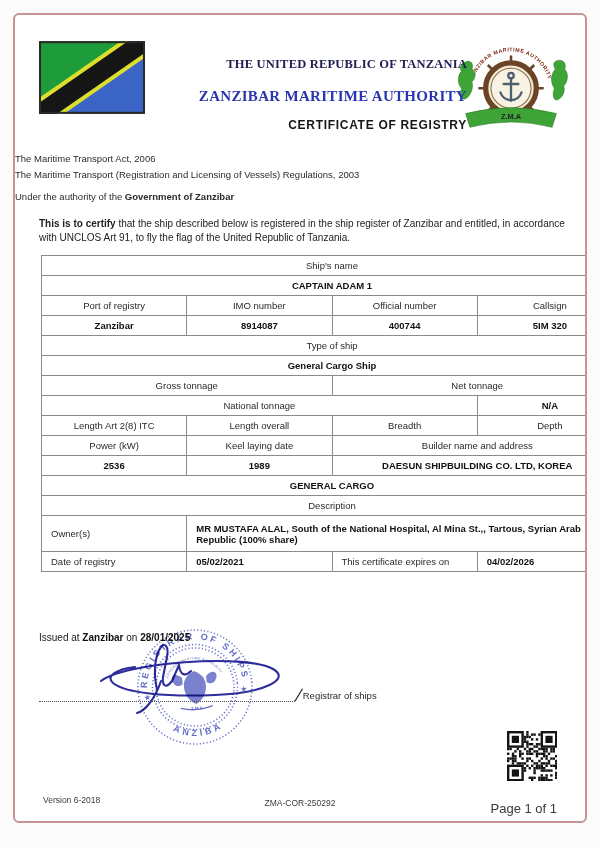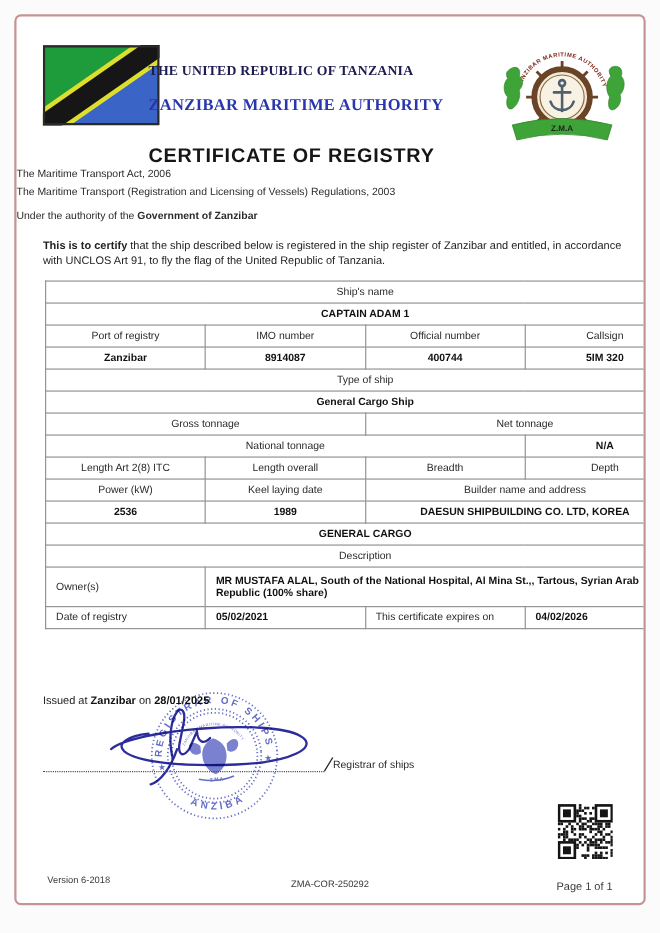--- a/index.html
+++ b/index.html
@@ -9,24 +9,24 @@
     --logo-green:#3fa437; --wheel-brown:#6b4326; --page-border:#c49494;
   }
   *{margin:0;padding:0;box-sizing:border-box;}
   html,body{width:600px;height:848px;background:#fbfbfb;font-family:"Liberation Sans",sans-serif;color:var(--ink);}
   .sheet{position:absolute;left:13px;top:13px;width:574px;height:810px;background:#fff;
          border:2px solid var(--page-border);border-radius:6px;overflow:hidden;}
 
   
   .flag{position:absolute;left:24px;top:26px;width:106px;height:73px;}
   .logo{position:absolute;left:438px;top:18px;width:116px;height:102px;}
-  .titles{position:absolute;left:120px;right:118px;top:42px;text-align:left;}
+  .titles{position:absolute;left:100px;right:118px;top:42px;text-align:right;}
   .country-title{font-family:"Liberation Serif",serif;font-weight:bold;font-size:12.5px;color:var(--navy-title);letter-spacing:.2px;}
   .authority-title{font-family:"Liberation Serif",serif;font-weight:bold;font-size:15px;color:var(--blue-title);letter-spacing:.3px;margin-top:16px;}
-  .cert-title{font-weight:bold;font-size:18px;color:#161616;letter-spacing:.7px;margin-top:26px;}
+  .cert-title{font-weight:bold;font-size:12px;color:#161616;letter-spacing:.7px;margin-top:13px;}
   .acts{position:absolute;left:0;right:0;top:136px;font-size:9.5px;line-height:15.5px;color:#2b2b2b;}
   .under-line{margin-top:7px;}
   .intro{position:absolute;left:24px;width:528px;top:202px;font-size:10px;line-height:13.5px;color:#222;}
 
   
   table.reg{position:absolute;left:26px;top:240px;width:582px;border-collapse:collapse;table-layout:fixed;}
   table.reg td{border:1px solid var(--tbl-border);font-size:9.5px;color:#2a2a2a;text-align:center;
                vertical-align:middle;height:20px;padding:2px 6px;}
   table.reg td.b{font-weight:bold;color:#111;font-size:9.5px;}
   table.reg td.l{text-align:left;padding-left:9px;}
@@ -48,21 +48,21 @@
   .sig{fill:none;stroke:var(--signature);stroke-width:2.1;stroke-linecap:round;}
   .dotline{position:absolute;left:24px;top:686px;width:256px;border-bottom:1.6px dotted #4a4a4a;height:1px;}
   .registrar{position:absolute;left:281px;top:672px;display:flex;align-items:center;}
   .registrar .slash{font-size:17px;color:#222;font-style:italic;margin-right:2px;transform:skewX(-8deg);line-height:17px;}
   .registrar .lbl{font-size:9.5px;color:#2a2a2a;}
 
   
   .qr{position:absolute;left:492px;top:716px;width:51px;height:51px;}
   .f-version{position:absolute;left:28px;top:780px;font-size:8.5px;color:#3a3a3a;}
   .f-doc{position:absolute;left:0;right:0;top:783px;text-align:center;font-size:8.5px;color:#3a3a3a;}
-  .f-page{position:absolute;right:28px;top:786px;font-size:10px;color:#3a3a3a;}
+  .f-page{position:absolute;right:28px;top:786px;font-size:13px;color:#3a3a3a;}
 
   .flag-yellow-band{stroke:var(--flag-yellow);}
   .flag-black-band{stroke:#161616;}
   .island{fill:var(--logo-green);stroke:#2c7d28;stroke-width:.5;}
   .wheel-ring{fill:#f2ead6;stroke:var(--wheel-brown);stroke-width:5;}
   .spoke{stroke:var(--wheel-brown);stroke-width:2.4;}
   .logo-arc{font-size:5px;font-weight:bold;letter-spacing:.5px;fill:#7e2413;}
   .anchor{stroke:#4e5f6e;stroke-width:2.2;fill:none;stroke-linecap:round;}
   .banner{fill:var(--logo-green);stroke:#2c7d28;stroke-width:.6;}
   .banner-txt{font-size:7px;font-weight:bold;fill:#222;}

